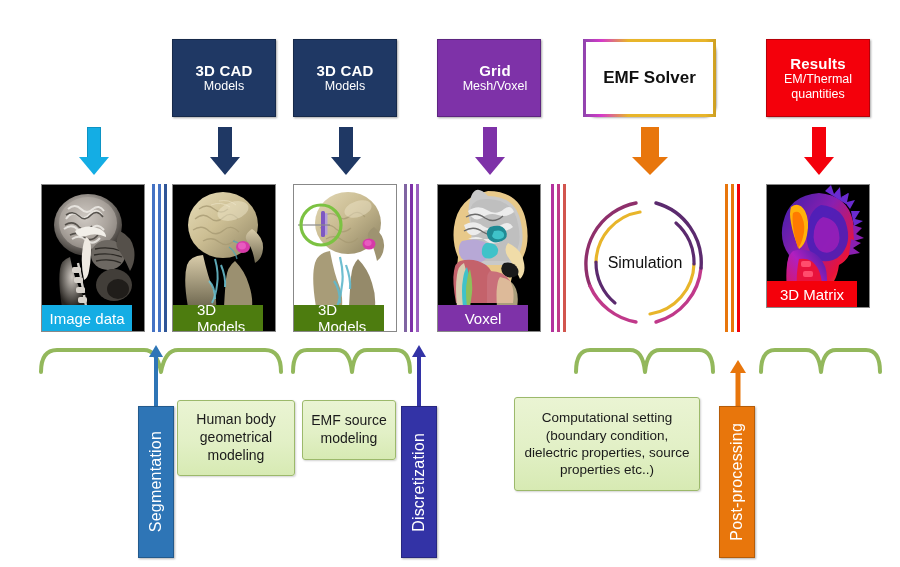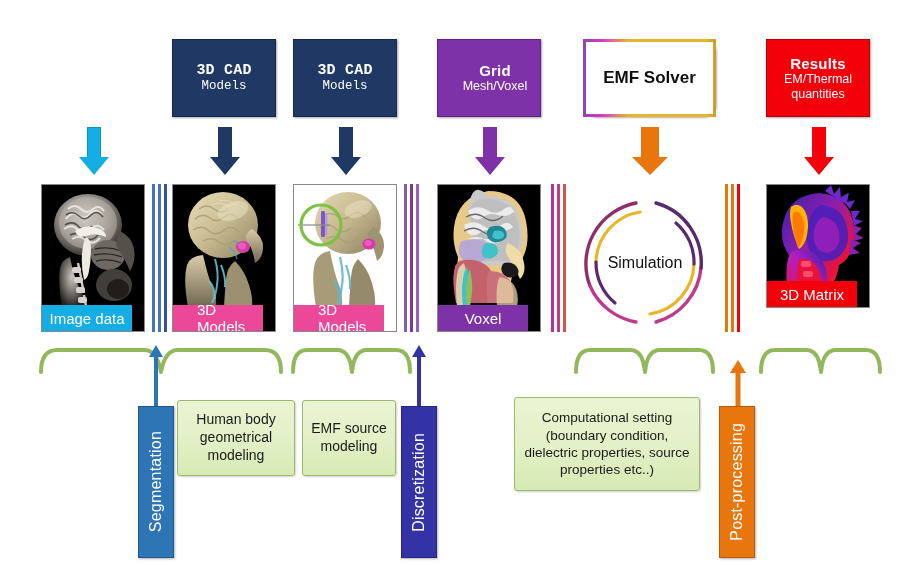--- a/index.html
+++ b/index.html
@@ -22,21 +22,21 @@
     text-align:center;
     color:#ffffff;
     line-height:1.16;
     box-shadow:1px 1px 2px rgba(0,0,0,.35);
   }
   .srcbox .t1{font-weight:bold;font-size:15px;letter-spacing:.2px;}
   .srcbox .t2{font-size:12.5px;font-weight:normal;}
   .srcbox .t3{font-size:12.5px;font-weight:normal;}
 
   .srcbox.cyan   {background:#14ADE4;border:1px solid #0c93c4;}
-  .srcbox.navy   {background:#1F3864;border:1px solid #16294a;font-family:Liberation Mono, monospace;}
+  .srcbox.navy   {background:#1F3864;border:1px solid #16294a;}
   .srcbox.purple {background:#7E32A8;border:1px solid #5d2580;padding-left:12px;}
   .srcbox.red    {background:#F4000B;border:1px solid #b60008;}
 
   
   .solverbox{
     position:absolute;box-sizing:border-box;
     background:#ffffff;
     display:flex;align-items:center;justify-content:center;
     padding:3px;
     box-shadow:1px 1px 2px rgba(0,0,0,.3);
@@ -72,21 +72,21 @@
     overflow:hidden;
   }
   .thumb.white{background:#ffffff;}
   .thumb .art{position:absolute;left:0;top:0;right:0;bottom:26px;overflow:hidden;}
   .thumb .cap{
     position:absolute;left:0;right:12px;bottom:0;height:26px;
     display:flex;align-items:center;justify-content:center;
     color:#fff;font-size:15px;
   }
   .cap.cyan{background:#14ADE4;}
-  .cap.navy{background:#ec4899;padding-left:24px;}
+  .cap.navy{background:#4d7c0f;padding-left:24px;}
   .cap.purple{background:#7E32A8;}
   .cap.red{background:#F4000B;}
 
   
   .stripes{position:absolute;display:flex;align-items:stretch;}
   .stripes i{display:block;}
 
   
   .simwrap{position:absolute;}
   .simlabel{
@@ -546,21 +546,21 @@
   </div>
 
   <div class="vbar post" style="left:719px;top:406px;width:36px;height:152px;">
     <span>Post-processing</span>
   </div>
 
   <div class="gbox" style="left:177px;top:400px;width:118px;height:76px;">
     <div>Human body geometrical modeling</div>
   </div>
 
-  <div class="gbox" style="left:302px;top:400px;width:94px;height:76px;">
+  <div class="gbox" style="left:302px;top:400px;width:94px;height:60px;">
     <div>EMF source modeling</div>
   </div>
 
   <div class="gbox small" style="left:514px;top:397px;width:186px;height:94px;">
     <div>Computational setting (boundary condition, dielectric properties, source properties etc..)</div>
   </div>
 
 
 </div>
 

